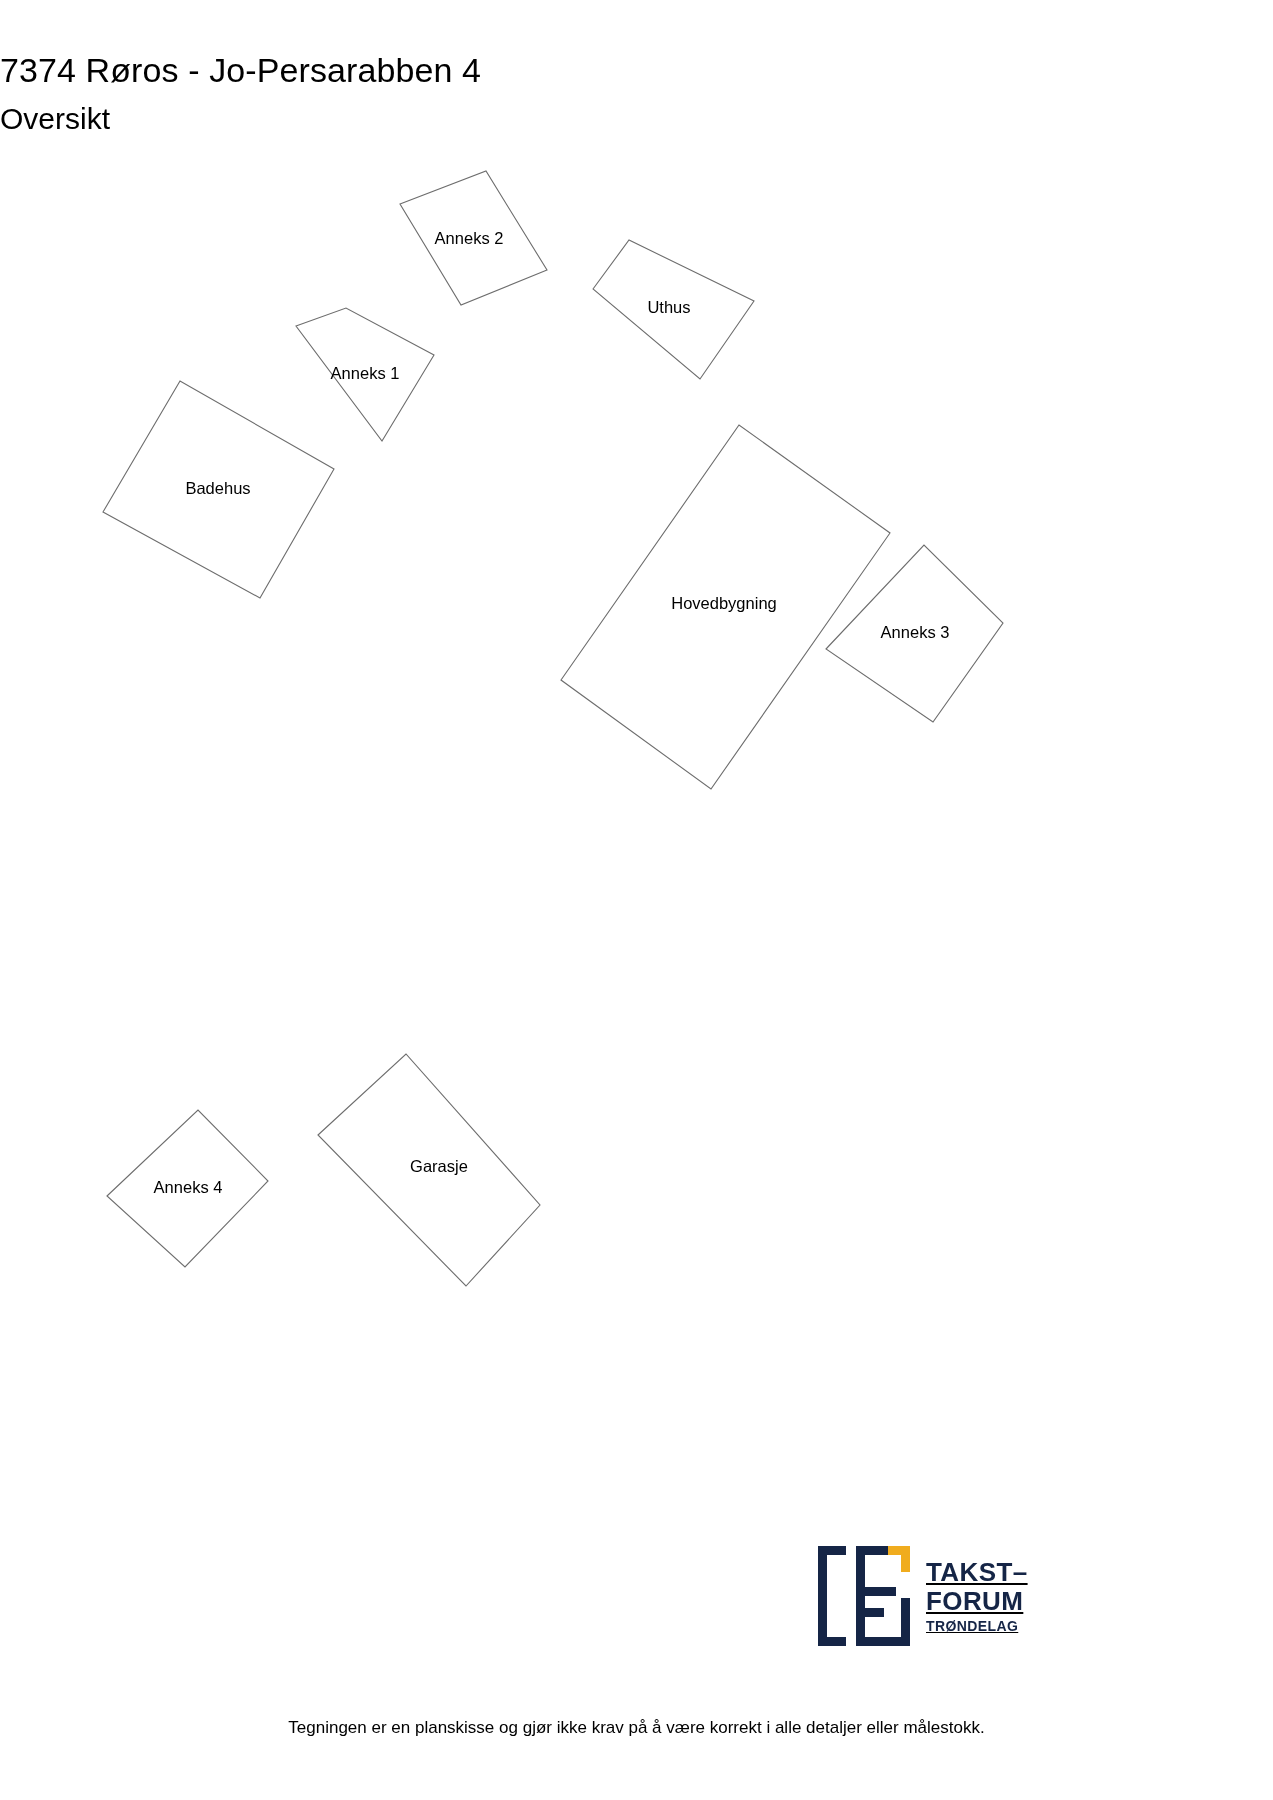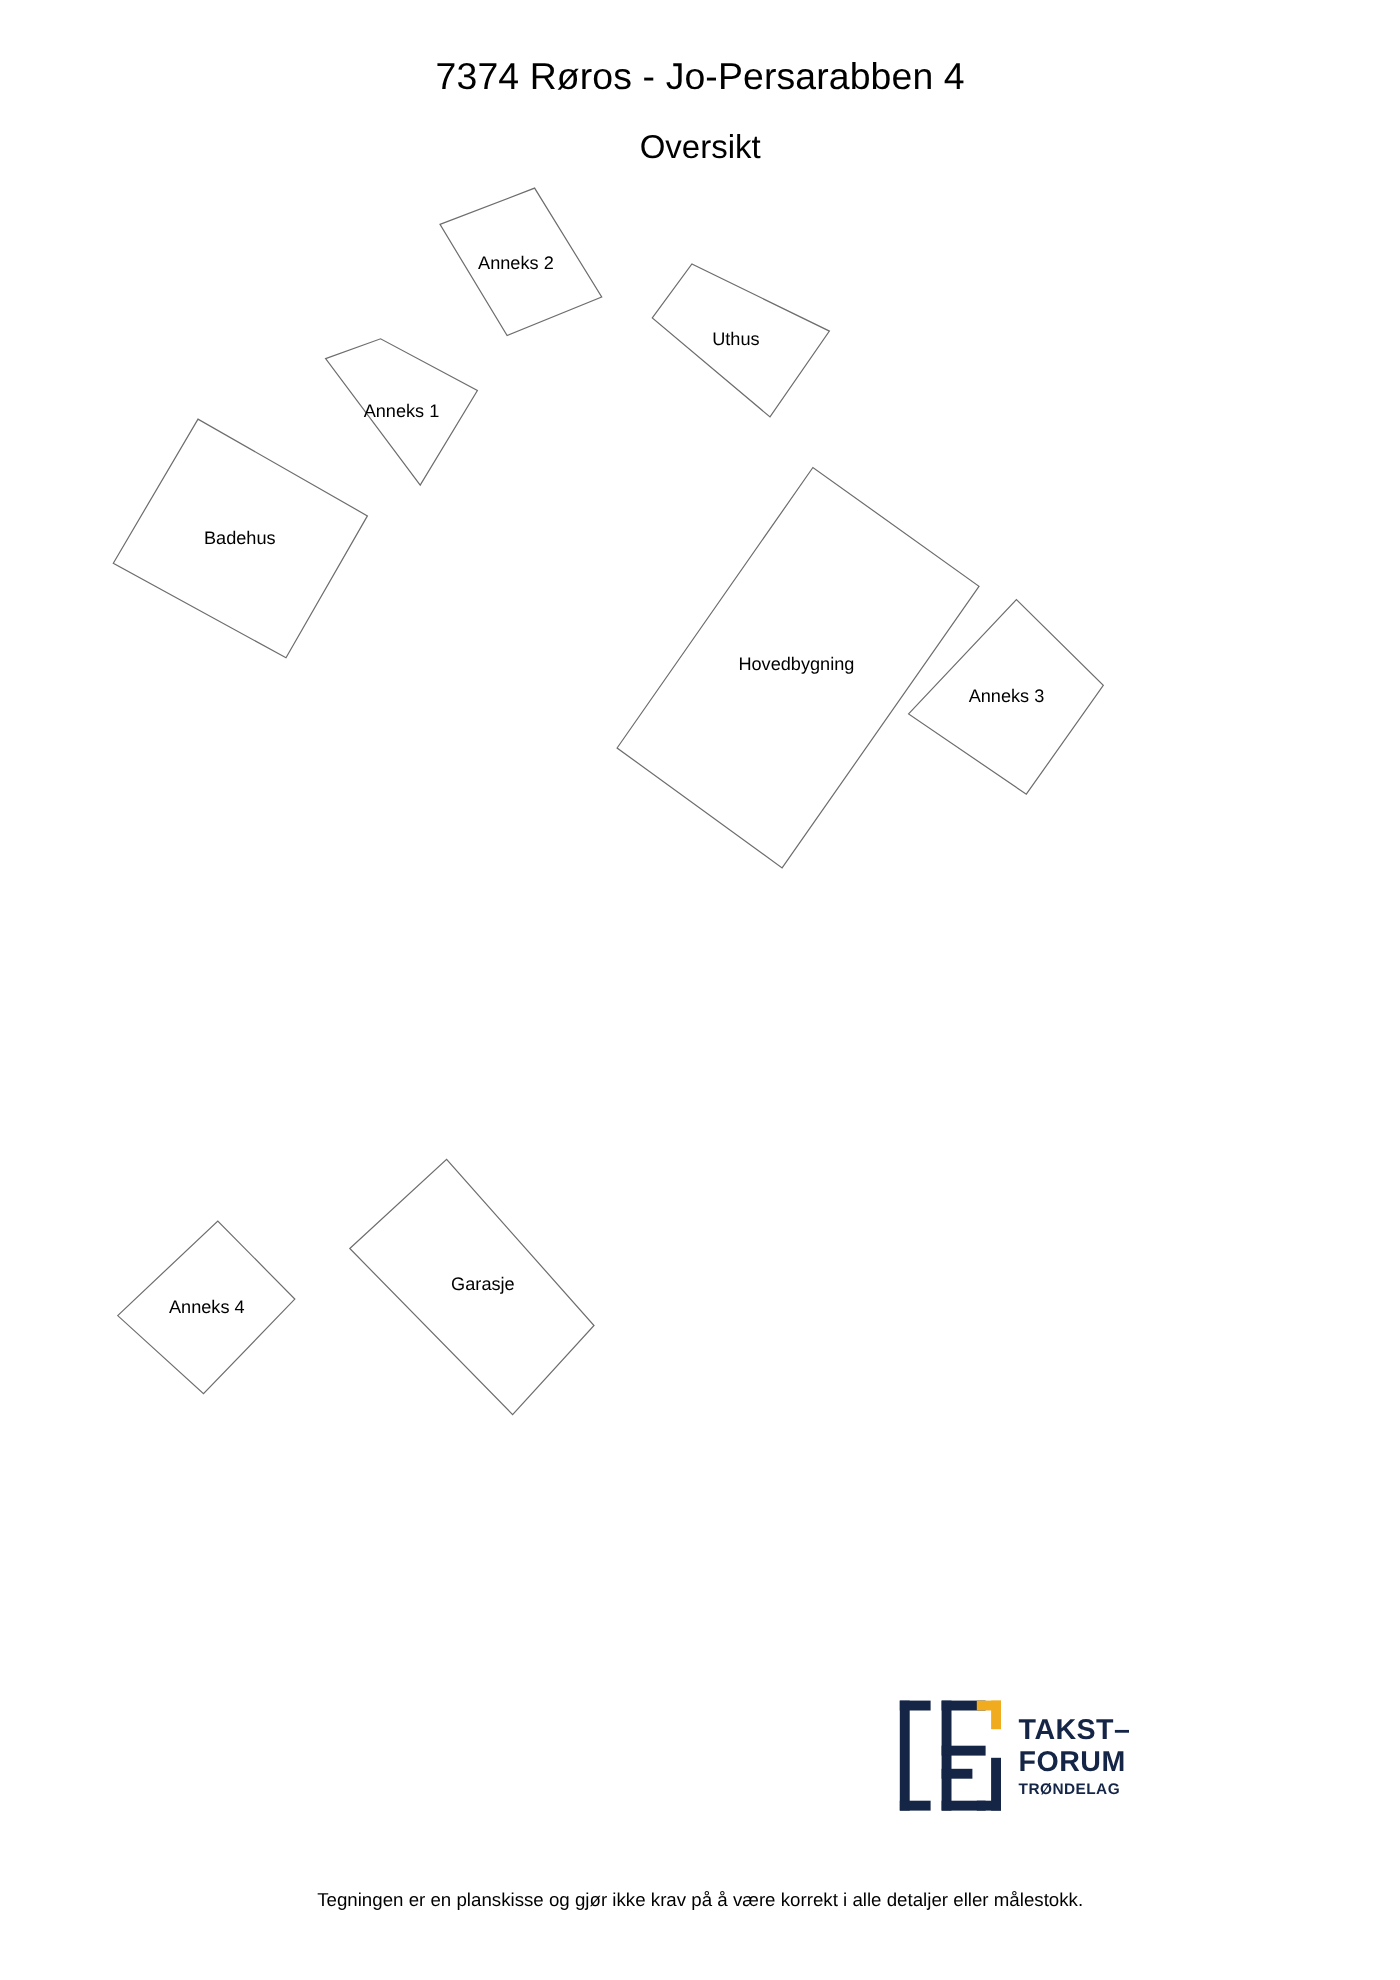--- a/index.html
+++ b/index.html
@@ -15,34 +15,33 @@
     color: #000000;
     overflow: hidden;
   }
 
   
   #header {
     position: absolute;
     top: 48px;
     left: 0;
     width: 1273px;
-    text-align: center;
   }
   #doc-title {
     font-size: 34px;
     font-weight: 400;
     line-height: 44px;
     letter-spacing: 0.1px;
     margin: 0;
   }
   #doc-subtitle {
     font-size: 30px;
     font-weight: 400;
     line-height: 42px;
-    margin: 16px;
+    margin: 0;
     padding-top: 6px;
   }
 
   
   #plan-canvas {
     position: absolute;
     top: 0;
     left: 0;
     width: 1190px;
     height: 1800px;
@@ -79,20 +78,21 @@
   #logo-mark {
     width: 96px;
     height: 108px;
     flex: 0 0 auto;
   }
   #logo-wordmark {
     display: flex;
     flex-direction: column;
     justify-content: center;
     line-height: 1;
+    text-decoration: underline;
   }
   .logo-line {
     font-family: "Liberation Sans", sans-serif;
     font-weight: bold;
     color: #152546;
     letter-spacing: 0.4px;
   }
   #logo-line-1 { font-size: 26px; }
   #logo-line-2 { font-size: 26px; padding-top: 3px; }
   #logo-line-3 { font-size: 14px; padding-top: 5px; }

